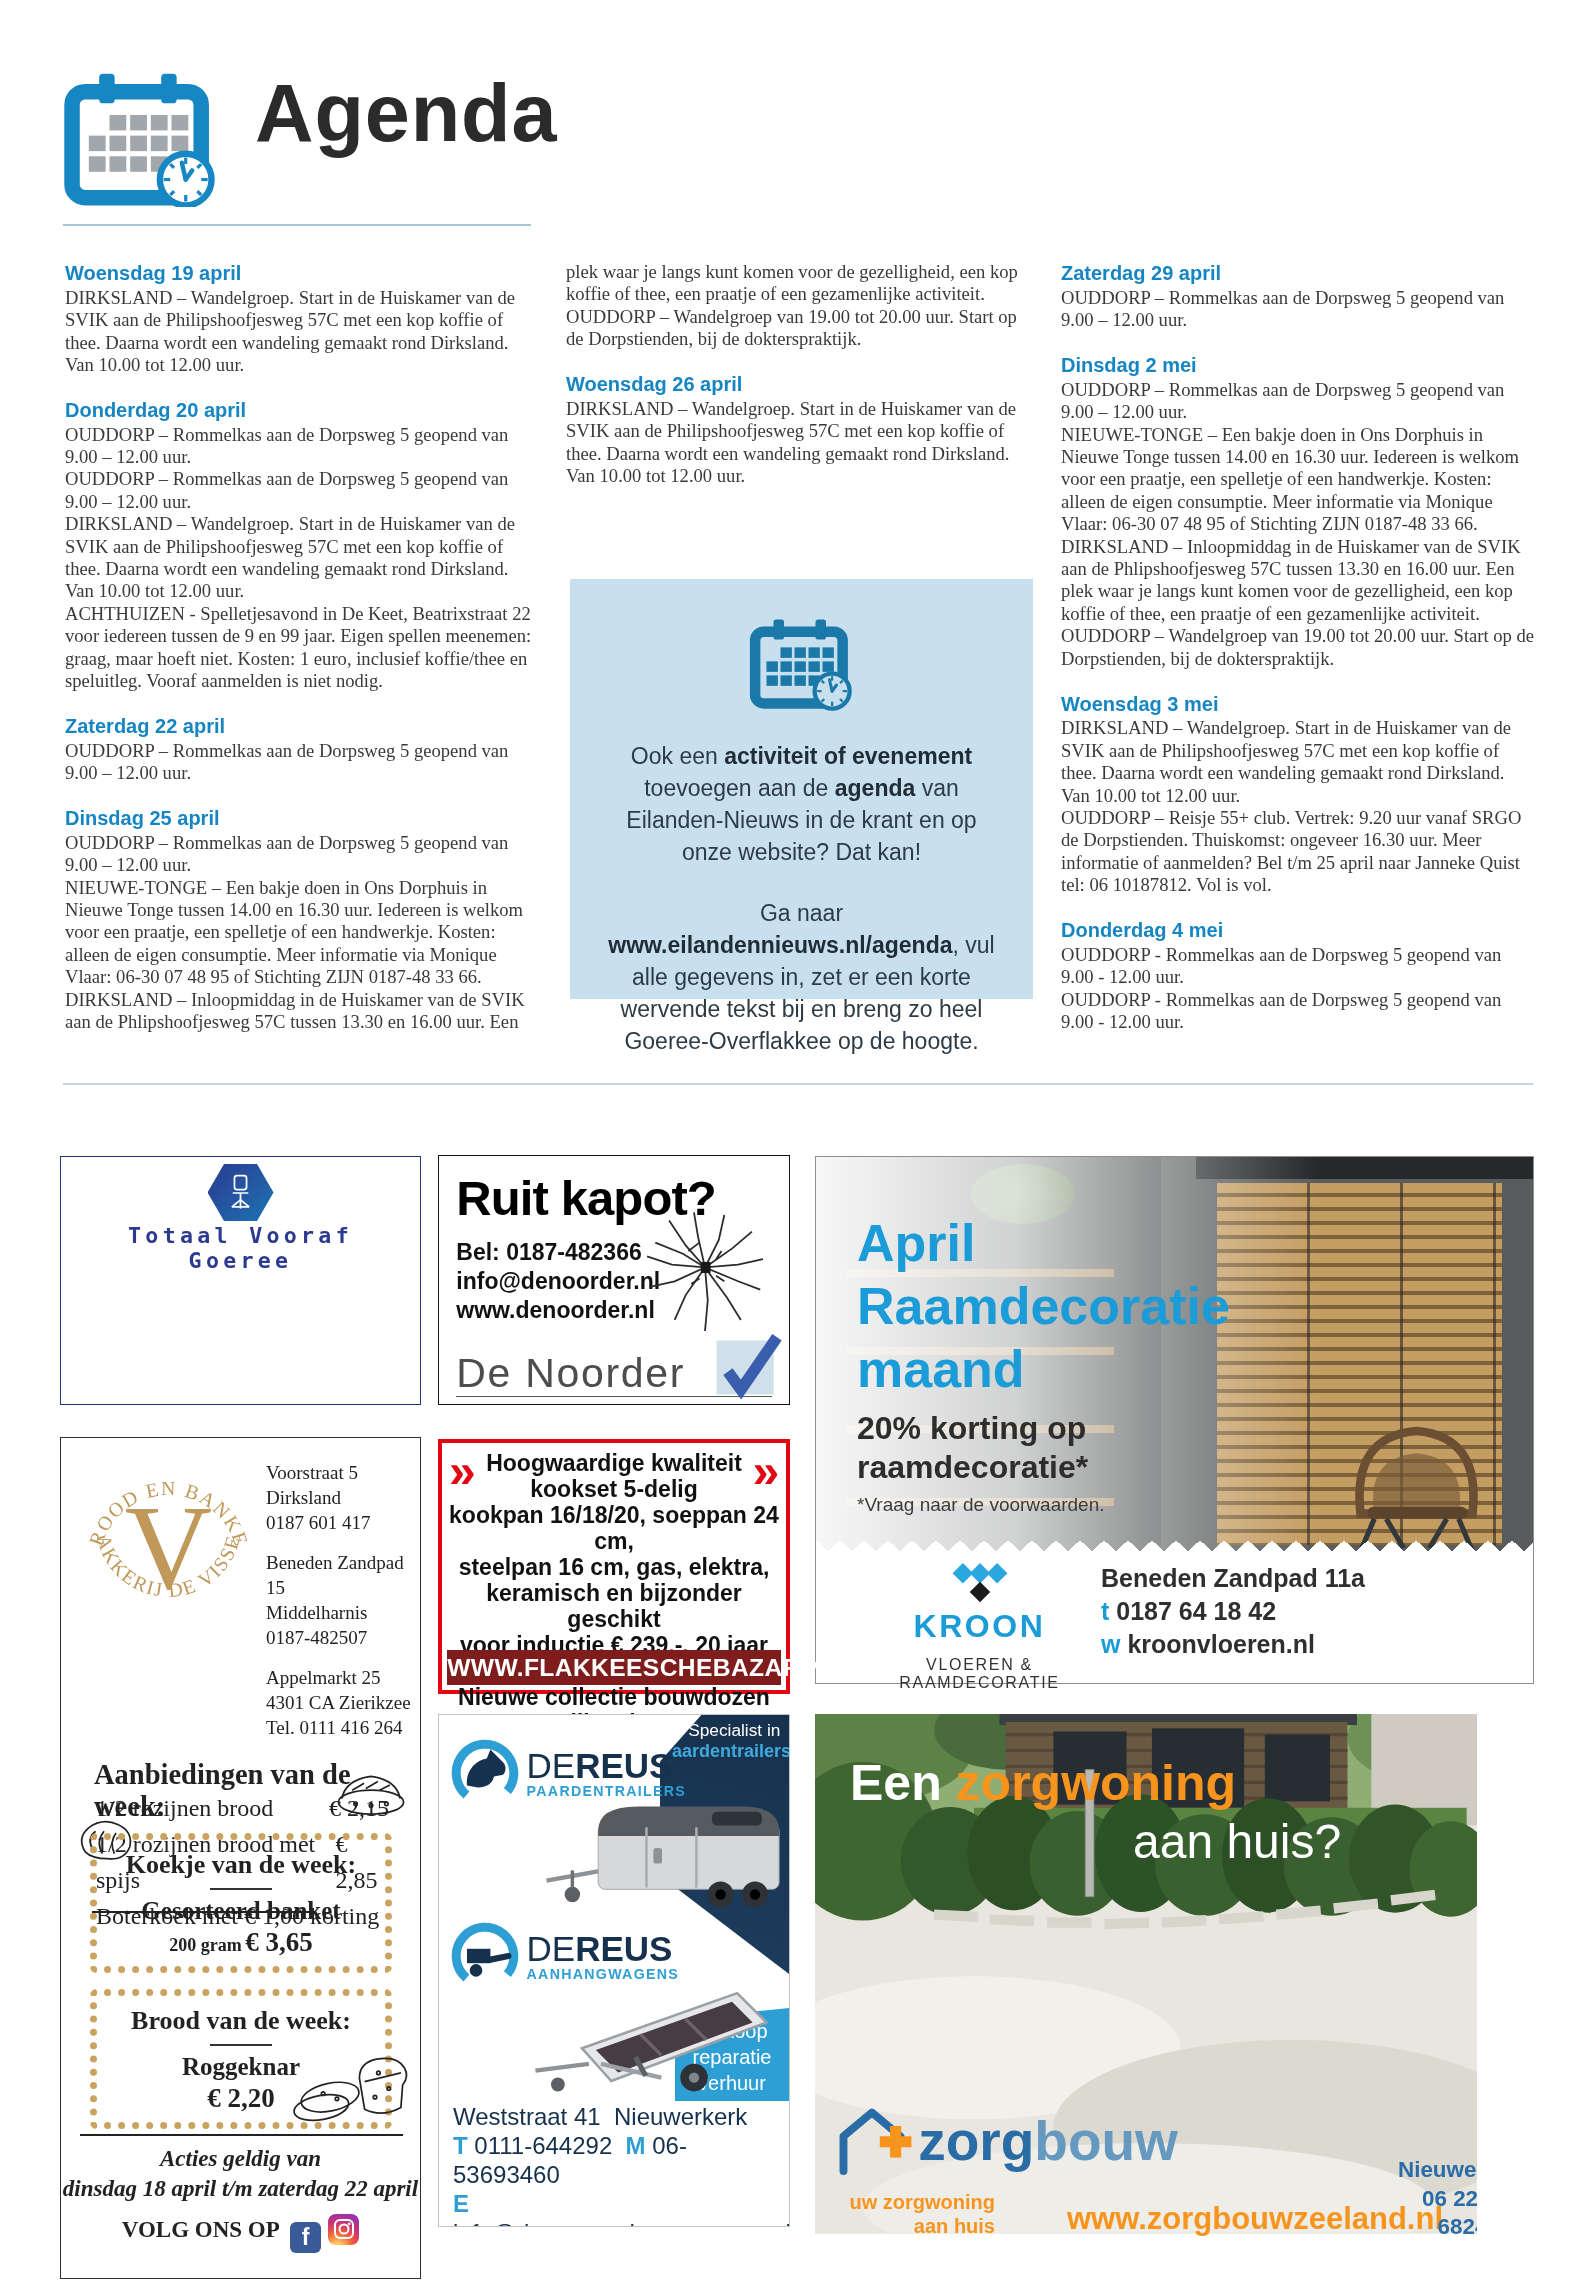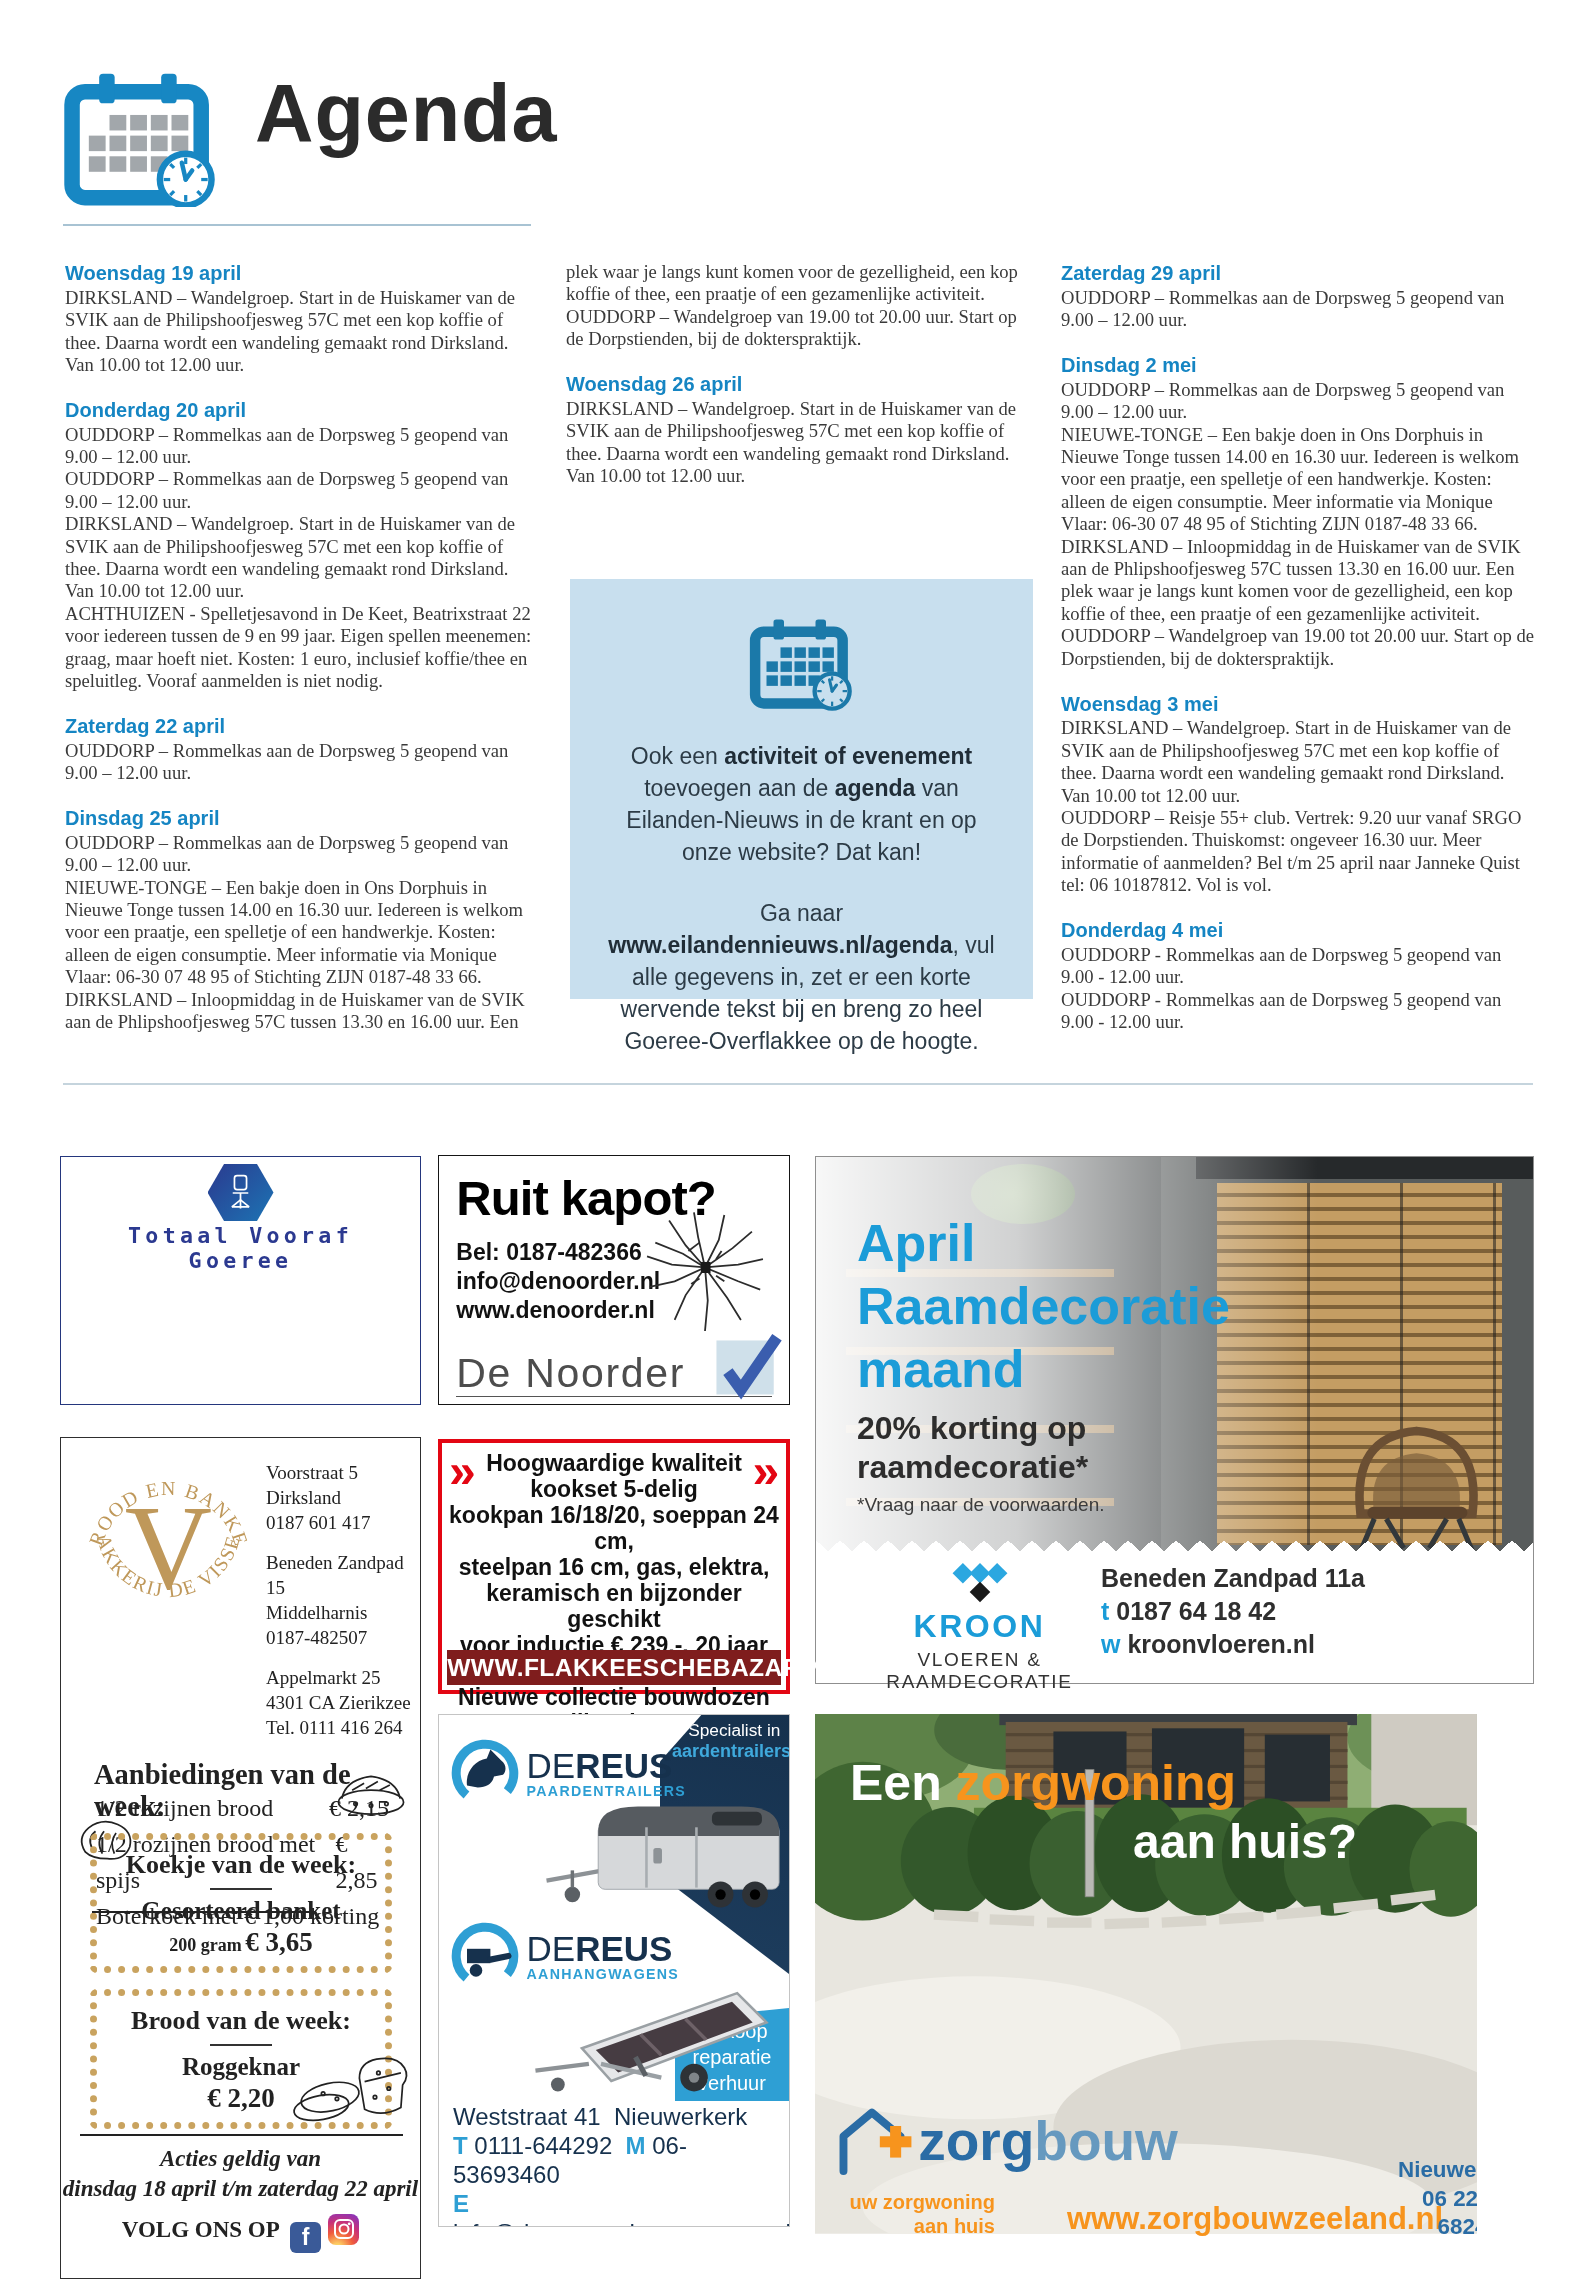--- a/index.html
+++ b/index.html
@@ -75,21 +75,21 @@
             line-height:63px;color:#1b9cd8}
   .kr-offer{position:absolute;left:41px;top:252px;margin:0;font-weight:700;font-size:32px;
             line-height:39px;color:#2d2d2d}
   .kr-disc{position:absolute;left:41px;top:337px;margin:0;font-size:19px;color:#3c3c3c}
   .kr-zig{position:absolute;left:0;right:0;bottom:0;height:17.3px;
           background:linear-gradient(-45deg,#fff 8.6px,transparent 0),linear-gradient(45deg,#fff 8.6px,transparent 0);
           background-position:left bottom;background-repeat:repeat-x;background-size:24px 17.3px}
   .kr-bottom{position:absolute;left:0;right:0;top:395px;bottom:0;background:#fff}
   .kr-logo{position:absolute;left:47px;top:8.6px;width:233px;text-align:center}
   .kr-brand{font-weight:700;font-size:32px;letter-spacing:2.6px;color:#1b9cd8;line-height:35px}
-  .kr-brandsub{font-size:19px;letter-spacing:1.7px;color:#333;margin-top:5px}
+  .kr-brandsub{font-size:16px;letter-spacing:1.7px;color:#333;margin-top:12px}
   .kr-contact{position:absolute;left:285px;top:10.4px;font-size:25px;line-height:33px;
               font-weight:700;color:#2f2f2f}
   .kr-contact .b{color:#1b9cd8}
 
   
   .ad-bk{left:60px;top:1437px;width:361px;height:842px;border:1.7px solid #2e2e2e;
          font-family:"Liberation Serif",serif;color:#222}
   .bk-logo{position:absolute;left:15.5px;top:14px;width:183px;height:183px}
   .bk-addr{position:absolute;left:205px;top:22.4px;font-size:19px;line-height:25px}
   .bk-addr .blk{margin-bottom:14.7px}
@@ -147,21 +147,21 @@
   .dr-ph1{position:absolute;left:104px;top:83px;width:250px;height:112px}
   .dr-ph2{position:absolute;left:93px;top:259px;width:250px;height:121px}
   .dr-contact{position:absolute;left:14px;top:387px;font-size:24px;line-height:29px;color:#16314d}
   .dr-contact .b{color:#2e9fd4;font-weight:700}
 
   
   .ad-zb{left:815px;top:1714px;width:662px;height:564px;overflow:hidden}
   .zb-scene{position:absolute;inset:0}
   .zb-h1{position:absolute;left:35px;top:40px;margin:0;font-weight:800;font-size:50px;color:#fff}
   .zb-h1 .o{color:#f7941d}
-  .zb-h2{position:absolute;left:318px;top:100px;margin:0;font-weight:700;font-size:48px;color:#fff}
+  .zb-h2{position:absolute;left:318px;top:100px;margin:0;font-weight:400;font-size:48px;color:#fff}
   .zb-logo{position:absolute;left:19px;top:390px;display:flex;align-items:center}
   .zb-logo svg{width:79px;height:74px}
   .zb-word{font-weight:800;font-size:55px;line-height:74px;margin-left:5.2px}
   .zb-word .z{color:#2a6ca5}.zb-word .b2{color:#6699bf;font-weight:700}
   .zb-tag{position:absolute;left:33px;top:476px;width:147px;text-align:right;color:#f7941d;
           font-weight:700;font-size:20px;line-height:24px}
   .zb-web{position:absolute;left:252px;top:487px;margin:0;color:#f7941d;font-weight:800;font-size:31px}
   .zb-city{position:absolute;left:583px;top:442px;width:129px;text-align:center;color:#2a6ca5;
            font-weight:700;font-size:22.4px;line-height:28.5px}
 </style>

